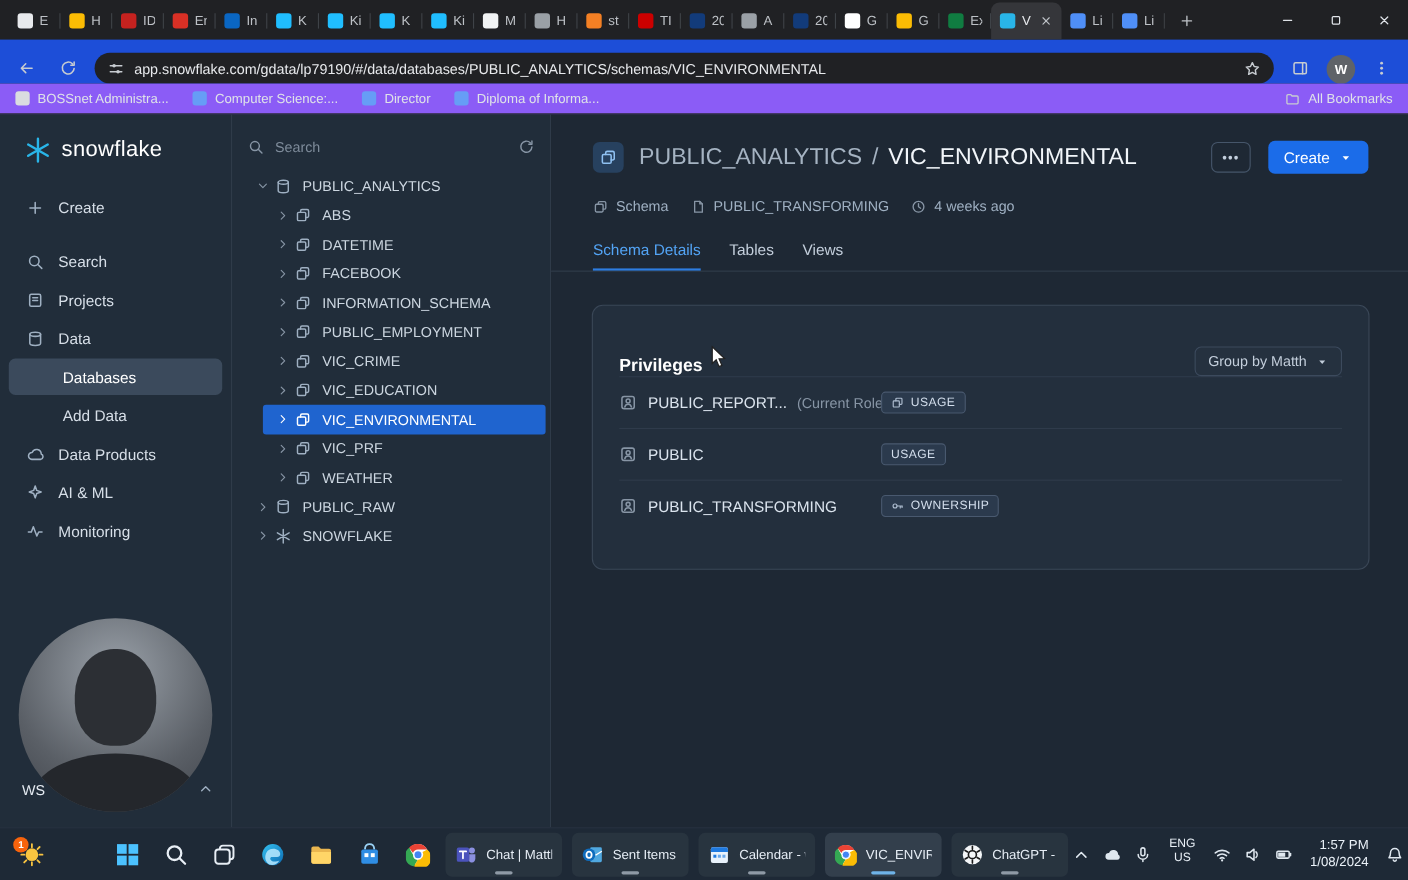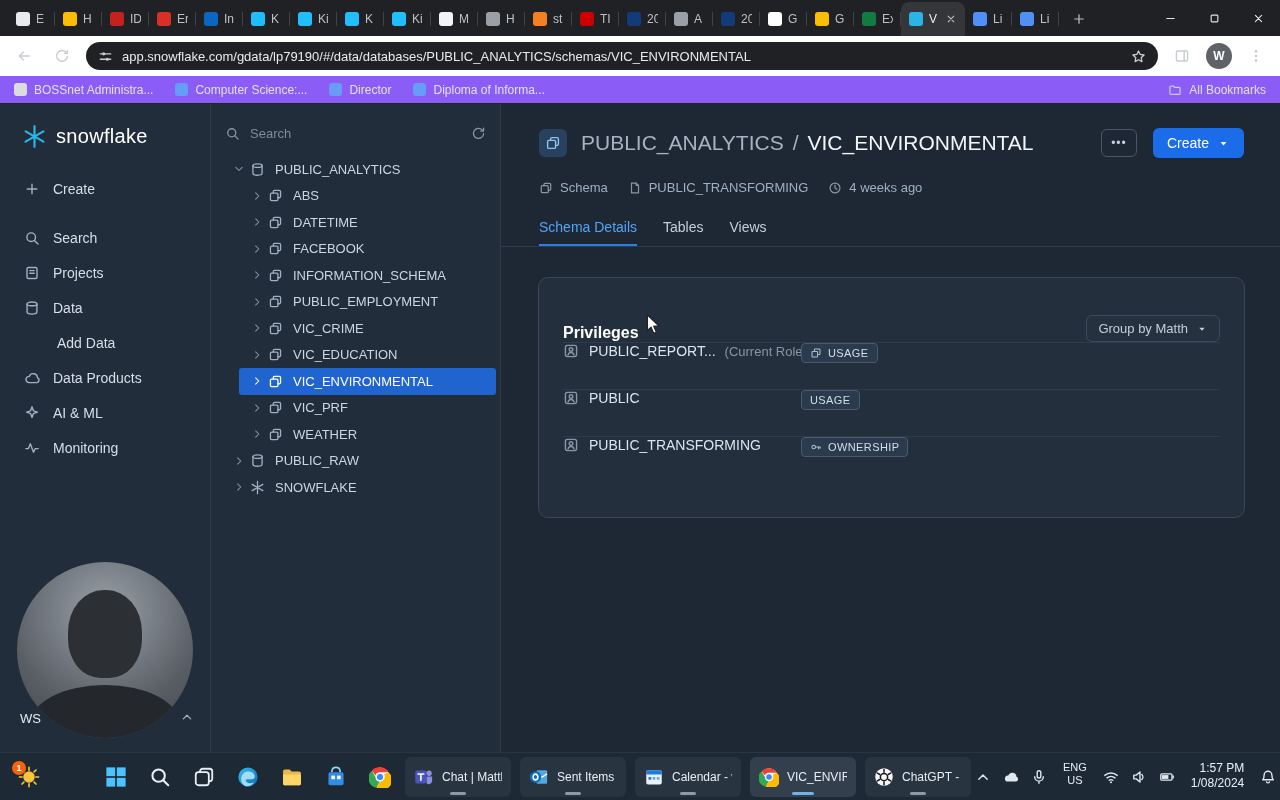--- a/index.html
+++ b/index.html
@@ -19,21 +19,21 @@
   .tab-label{overflow:hidden;white-space:nowrap;flex:1}
   .tab-close{width:12px;height:12px;color:#bdc1c6;flex:none;display:inline-flex}
   .tab-close svg{width:100%;height:100%}
   .newtab{width:28px;height:28px;margin:0 4px 3px 6px;display:flex;align-items:center;justify-content:center;color:#bdc1c6;border-radius:50%;flex:none}
   .newtab .ic{width:14px;height:14px}
   .win-controls{display:flex;height:36px;align-items:stretch;margin-left:auto;flex:none}
   .winbtn{width:44px;display:flex;align-items:center;justify-content:center;color:#dfe3e8}
   .winbtn .ic{width:13px;height:13px}
 
   
-  .toolbar{height:40px;background:#ffffff;display:flex;align-items:center;padding:0 10px;gap:10px;flex:none}
+  .toolbar{height:40px;background:#1d4ed8;display:flex;align-items:flex-end;padding:0 10px;gap:10px;flex:none}
   .tb-icon{width:28px;height:28px;border-radius:50%;display:flex;align-items:center;justify-content:center;color:#c7ccd1;flex:none}
   .omnibox{flex:1;height:28px;background:#202124;border-radius:14px;display:flex;align-items:center;padding:0 12px;gap:9px;color:#e8eaed;font-size:13px;min-width:0}
   .omnibox .url{flex:1;white-space:nowrap;overflow:hidden;color:#e8eaed}
   .om-ic{width:15px;height:15px;color:#c7ccd1}
   .avatar-w{width:26px;height:26px;border-radius:50%;background:#5f6368;color:#fff;display:flex;align-items:center;justify-content:center;font-size:12px;font-weight:700;flex:none}
 
   
   .bookmarks{height:28px;background:#8b5cf6;display:flex;align-items:center;padding:0 14px;border-bottom:1px solid #26272b;font-size:12px;color:#dfe3e8;flex:none}
   .bm-list{display:flex;align-items:center;gap:22px}
   .bm{display:flex;align-items:center;gap:7px;white-space:nowrap}
@@ -90,21 +90,21 @@
   .tabs-row{display:flex;gap:26px;margin-top:24px;font-size:14px;color:#c3cedb}
   .ptab{padding-bottom:11px;position:relative;cursor:default}
   .ptab.active{color:#53a4f5}
   .ptab.active::after{content:'';position:absolute;left:0;right:0;bottom:0;height:2px;background:#2e7de0}
   .tabs-divider{height:1px;background:#303c4b}
   .card{margin:30px 35px 0 37px;background:#232f3d;border:1px solid #3a4757;border-radius:10px;padding:0 24px}
   .card-head{display:flex;align-items:flex-end;height:64px}
   .card-title{font-size:16px;color:#fff;font-weight:700}
   .groupby{margin-left:auto;display:flex;align-items:center;gap:8px;color:#c3cedb;font-size:13px;border:1px solid #3c4a5d;background:#25313f;border-radius:6px;padding:5px 11px}
   .groupby .caret{width:12px;height:12px}
-  .priv-row{display:flex;align-items:flex-start;height:47px;border-top:1px solid #2f3b4b}
+  .priv-row{display:flex;align-items:center;height:47px;border-top:1px solid #2f3b4b}
   .priv-icon{width:16px;height:16px;color:#8795a5;margin-right:10px}
   .priv-name-wrap{width:212px;display:flex;align-items:baseline;gap:9px;flex:none}
   .priv-name{font-size:14px;color:#dbe4ee;white-space:nowrap}
   .priv-note{font-size:13px;color:#8795a5;white-space:nowrap}
   .badge{display:inline-flex;align-items:center;gap:6px;background:#2b3a4d;border:1px solid #49596f;border-radius:4px;padding:3px 8px;font-size:11px;letter-spacing:.4px;color:#d3deec;white-space:nowrap}
   .badge-ic{width:12px;height:12px;color:#aebdd0}
   .card-foot{height:34px}
   .cursor{position:absolute;left:145px;top:210px;z-index:5;pointer-events:none}
 
   
@@ -379,20 +379,23 @@
             <span>Projects</span>
           </div>
           <div class="nav-item">
             <span class="ic ni-icon">
               <svg viewBox="0 0 16 16" fill="none" stroke="currentColor" stroke-width="1.4" stroke-linecap="round" stroke-linejoin="round">
                 <ellipse cx="8" cy="3.9" rx="4.9" ry="1.9"></ellipse>
                 <path d="M3.1 3.9v8.2c0 1.1 2.2 2 4.9 2s4.9-.9 4.9-2V3.9"></path>
               </svg>
             </span>
             <span>Data</span>
+          </div>
+          <div class="nav-item sub selected">
+            <span>Databases</span>
           </div>
           <div class="nav-item sub">
             <span>Add Data</span>
           </div>
           <div class="nav-item">
             <span class="ic ni-icon">
               <svg viewBox="0 0 16 16" fill="none" stroke="currentColor" stroke-width="1.4" stroke-linecap="round" stroke-linejoin="round">
                 <path d="M4.9 12.6a3.1 3.1 0 1 1 .3-6.2 4.3 4.3 0 0 1 8.3 1.4 2.5 2.5 0 0 1-.7 4.8z"></path>
               </svg>
             </span>

